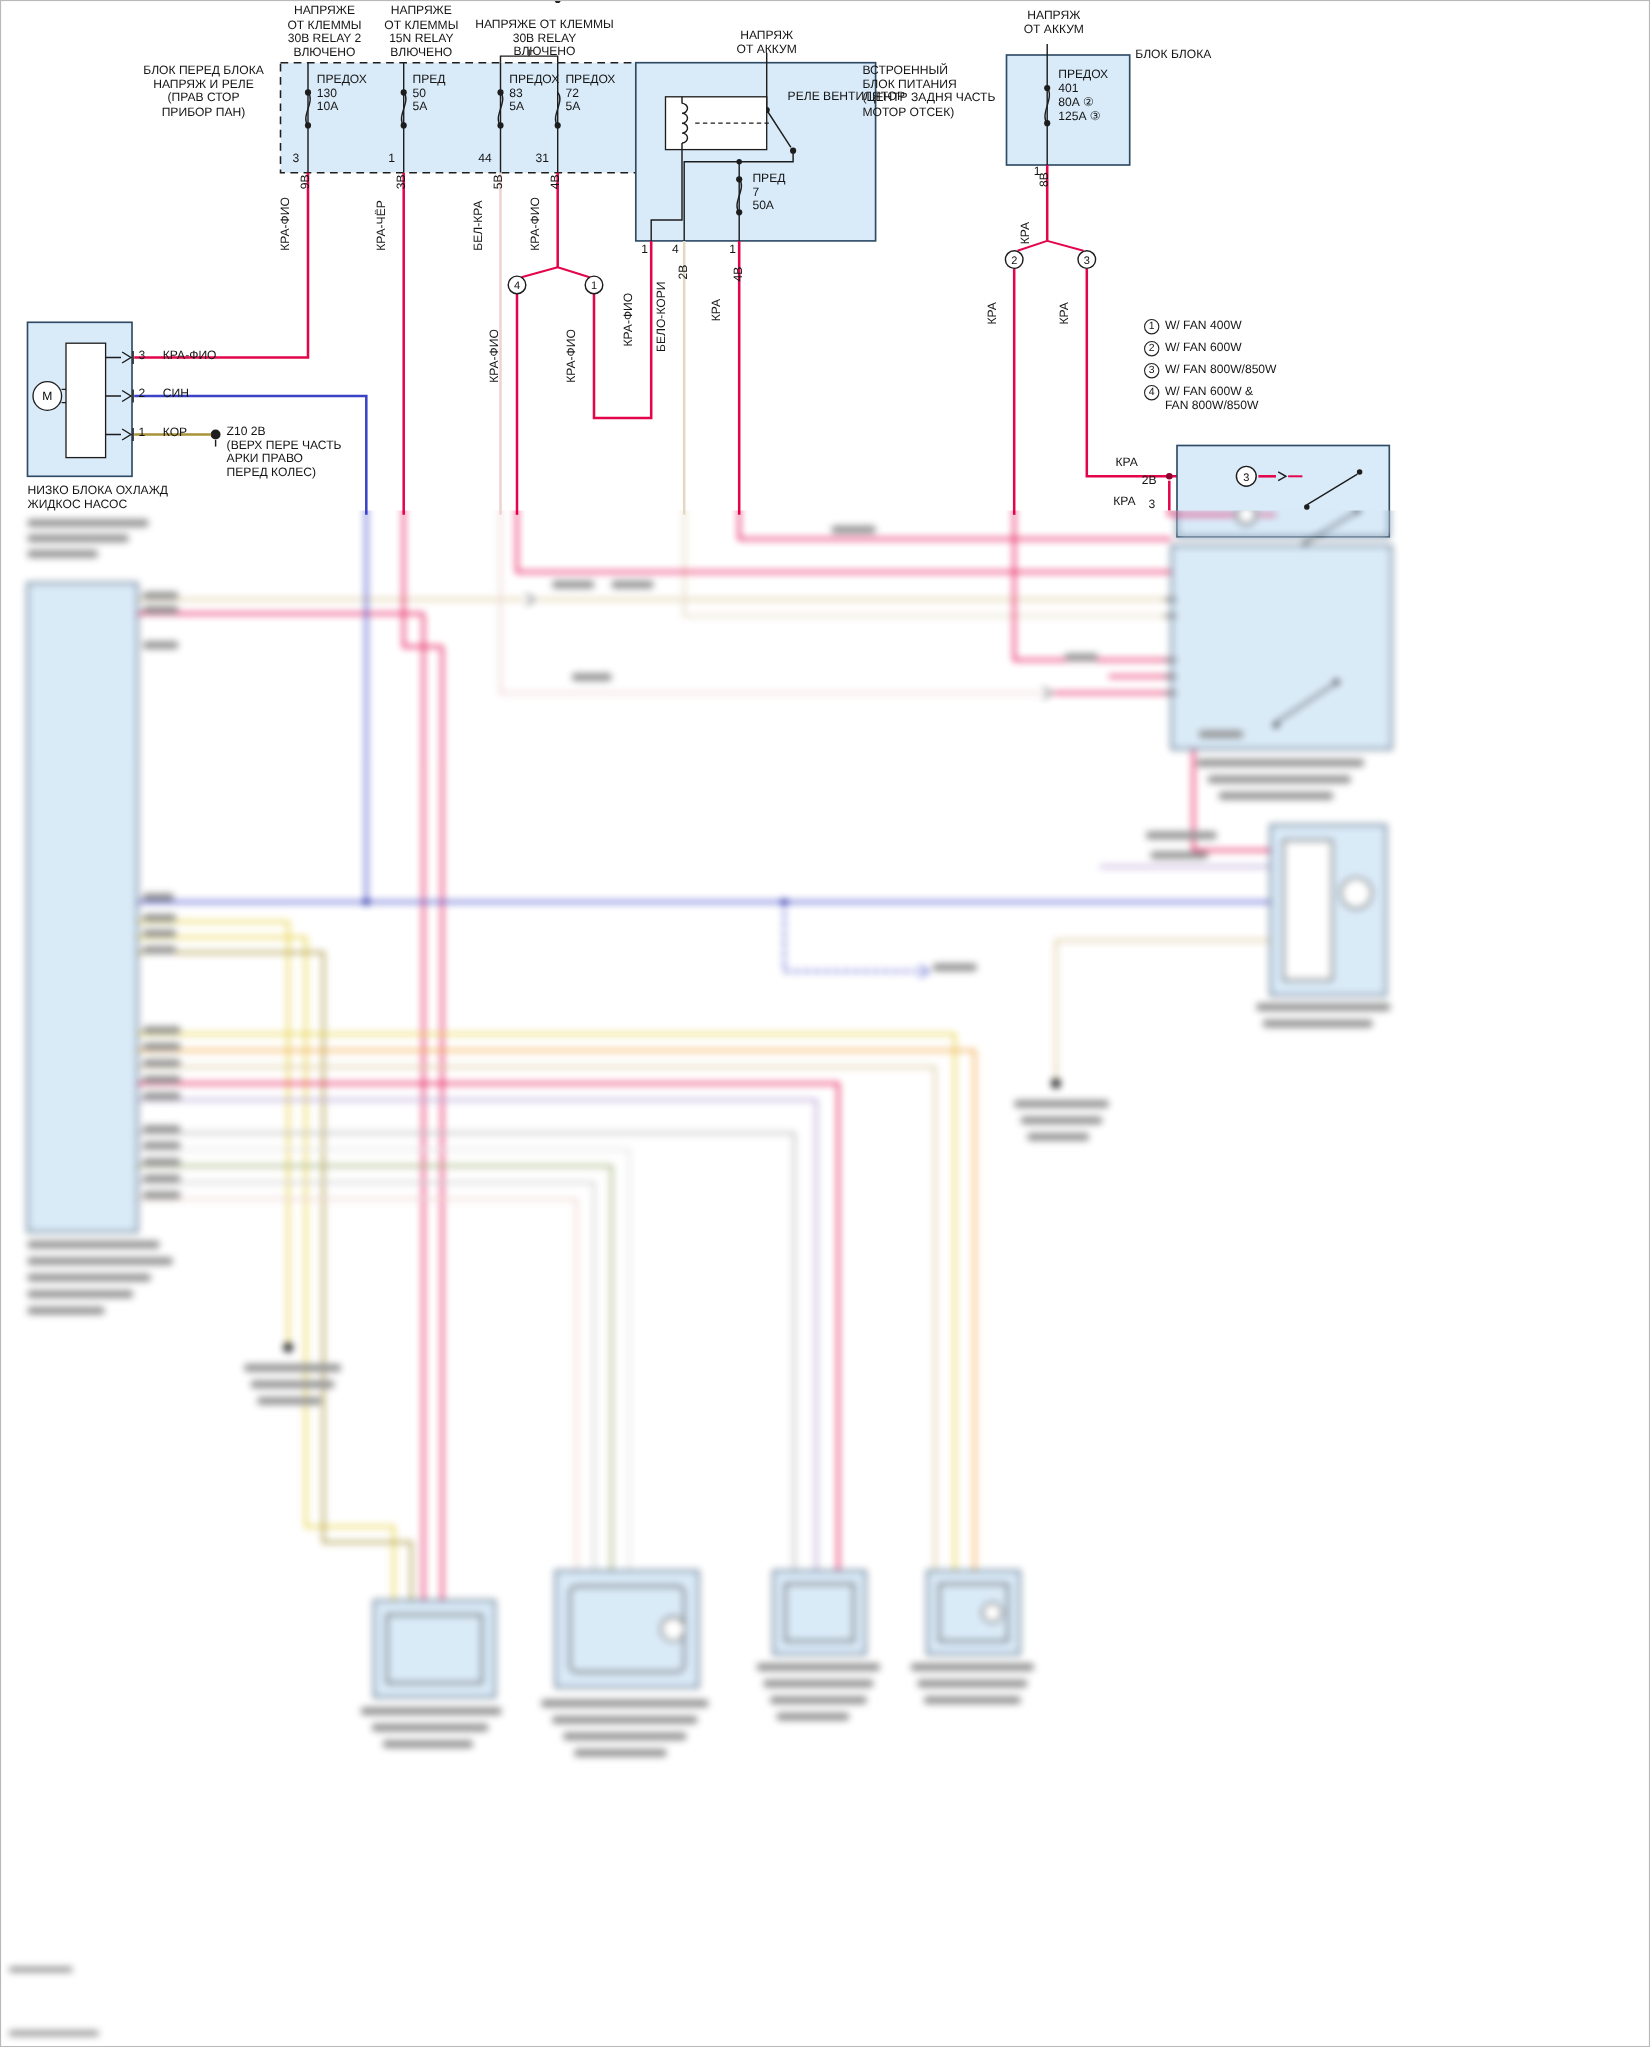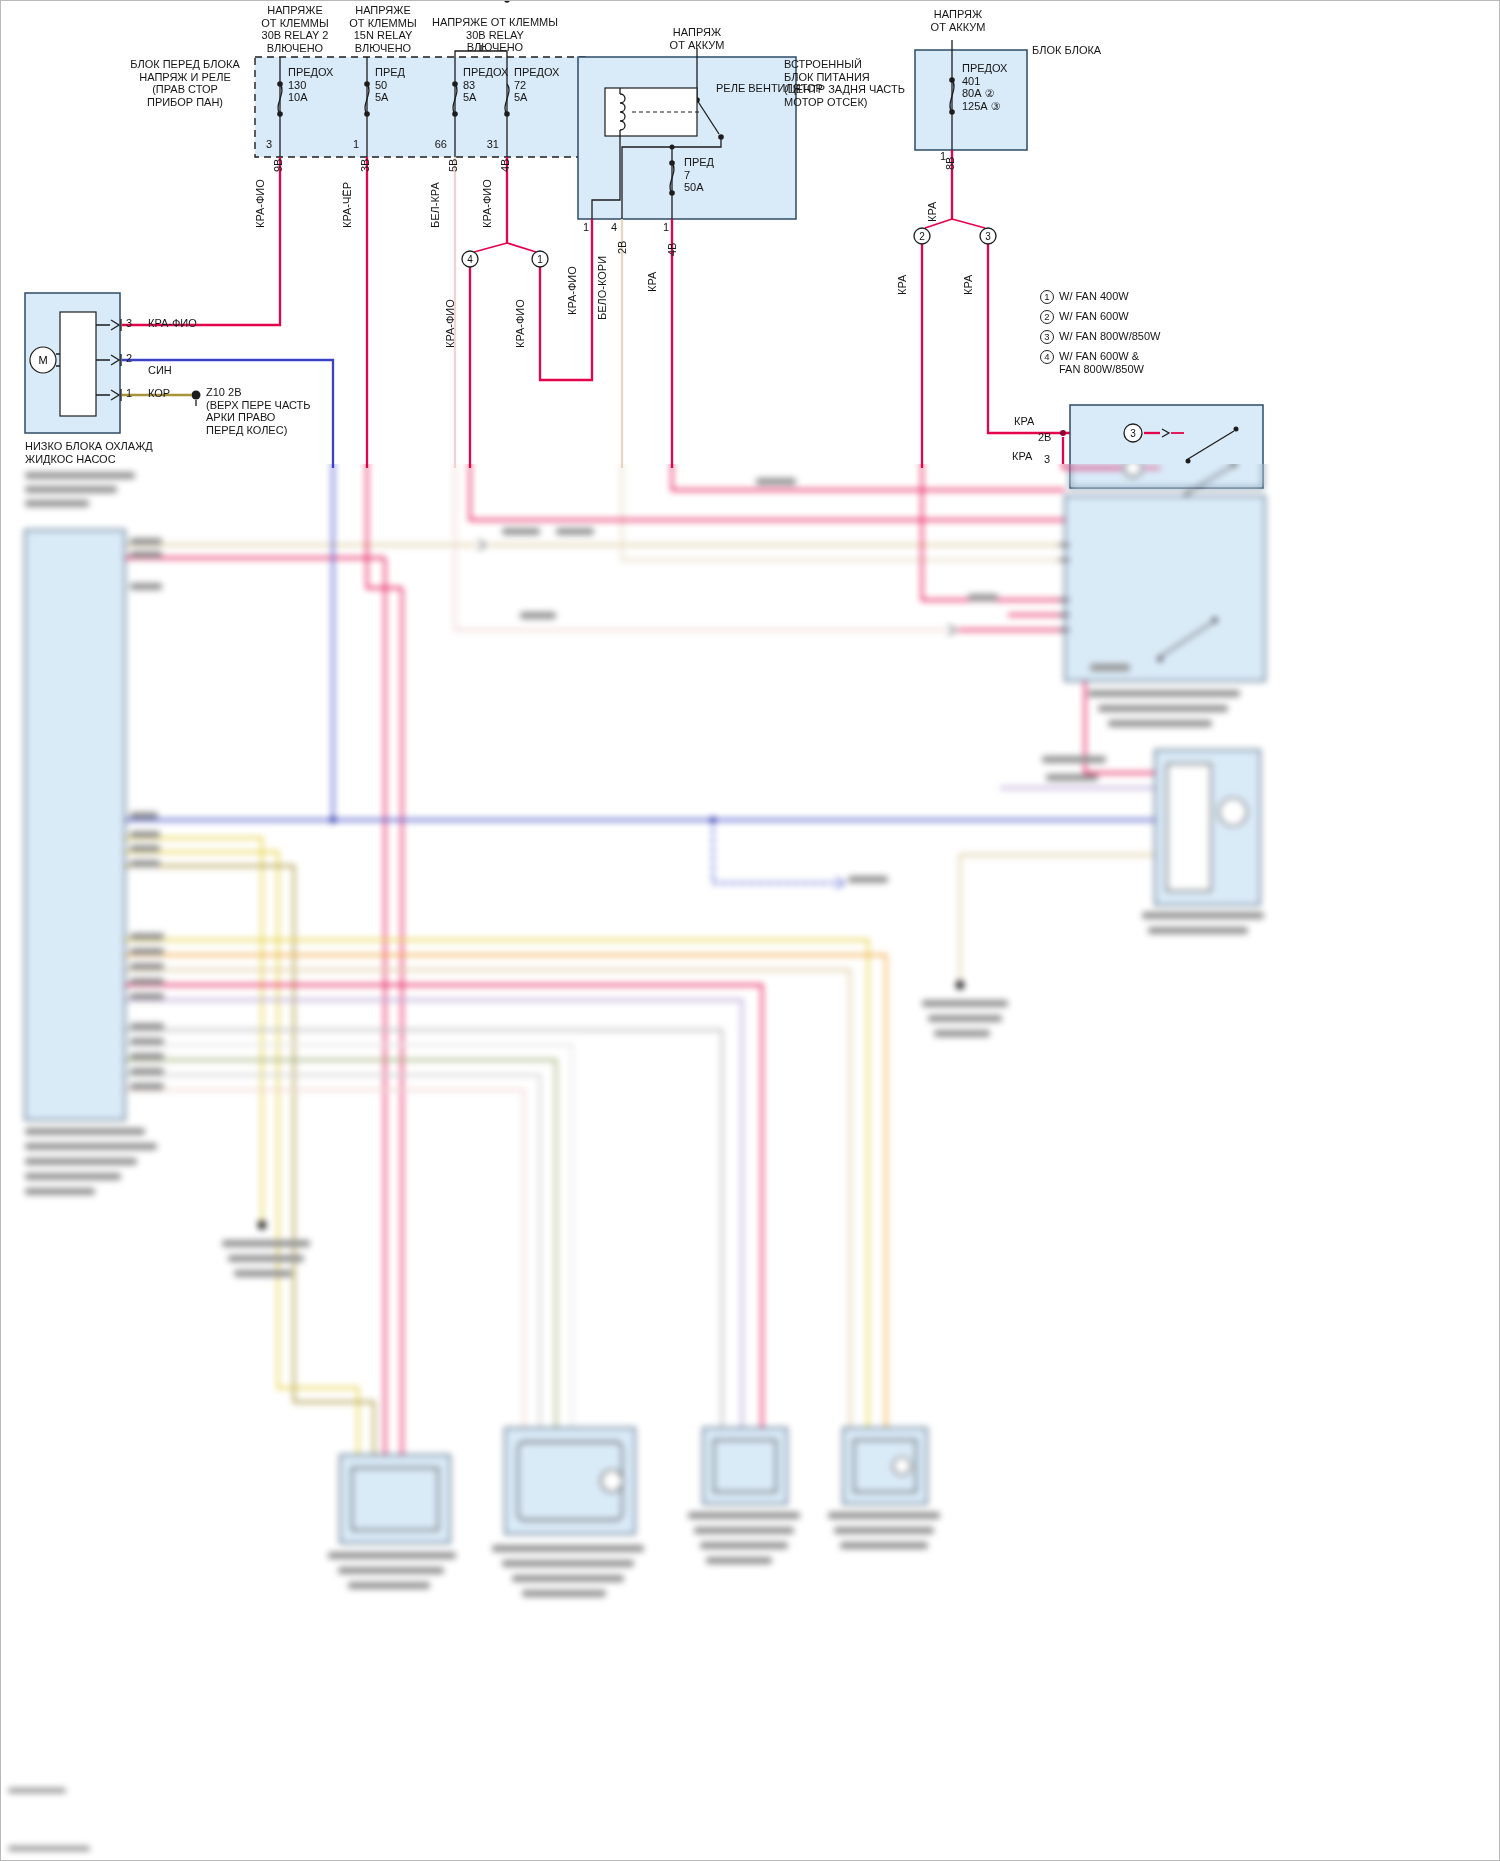--- a/index.html
+++ b/index.html
@@ -198,32 +198,32 @@
   <div class="lbl" style="left:684px;top:156px">ПРЕД
 7
 50А</div>
   <div class="lbl" style="left:962px;top:62px">ПРЕДОХ
 401
 80А ②
 125А ③</div>
 
   <div class="lbl r" style="left:254px;top:138px;width:18px">3</div>
   <div class="lbl r" style="left:341px;top:138px;width:18px">1</div>
-  <div class="lbl r" style="left:429px;top:138px;width:18px">66</div>
+  <div class="lbl r" style="left:429px;top:138px;width:18px">44</div>
   <div class="lbl r" style="left:481px;top:138px;width:18px">31</div>
   <div class="lbl r" style="left:571px;top:221px;width:18px">1</div>
   <div class="lbl r" style="left:599px;top:221px;width:18px">4</div>
   <div class="lbl r" style="left:651px;top:221px;width:18px">1</div>
   <div class="lbl r" style="left:928px;top:150px;width:18px">1</div>
   <div class="lbl" style="left:126px;top:317px">3</div>
   <div class="lbl" style="left:126px;top:352px">2</div>
   <div class="lbl" style="left:126px;top:387px">1</div>
 
   <div class="lbl" style="left:148px;top:317px">КРА-ФИО</div>
-  <div class="lbl" style="left:148px;top:364px">СИН</div>
+  <div class="lbl" style="left:148px;top:352px">СИН</div>
   <div class="lbl" style="left:148px;top:387px">КОР</div>
 
   <div class="lbl" style="left:1014px;top:415px">КРА</div>
   <div class="lbl" style="left:1038px;top:431px">2В</div>
   <div class="lbl" style="left:1012px;top:450px">КРА</div>
   <div class="lbl" style="left:1044px;top:453px">3</div>
 
   <div class="v" style="left:284px;top:160px">9В</div>
   <div class="v" style="left:371px;top:160px">3В</div>
   <div class="v" style="left:459px;top:160px">5В</div>

